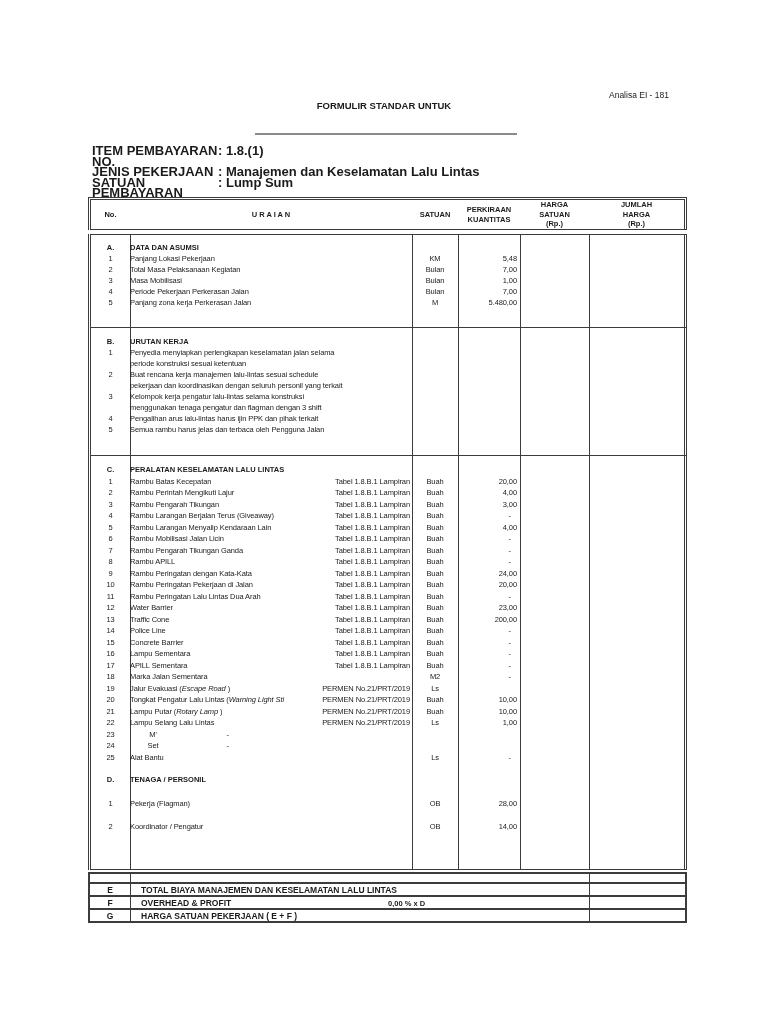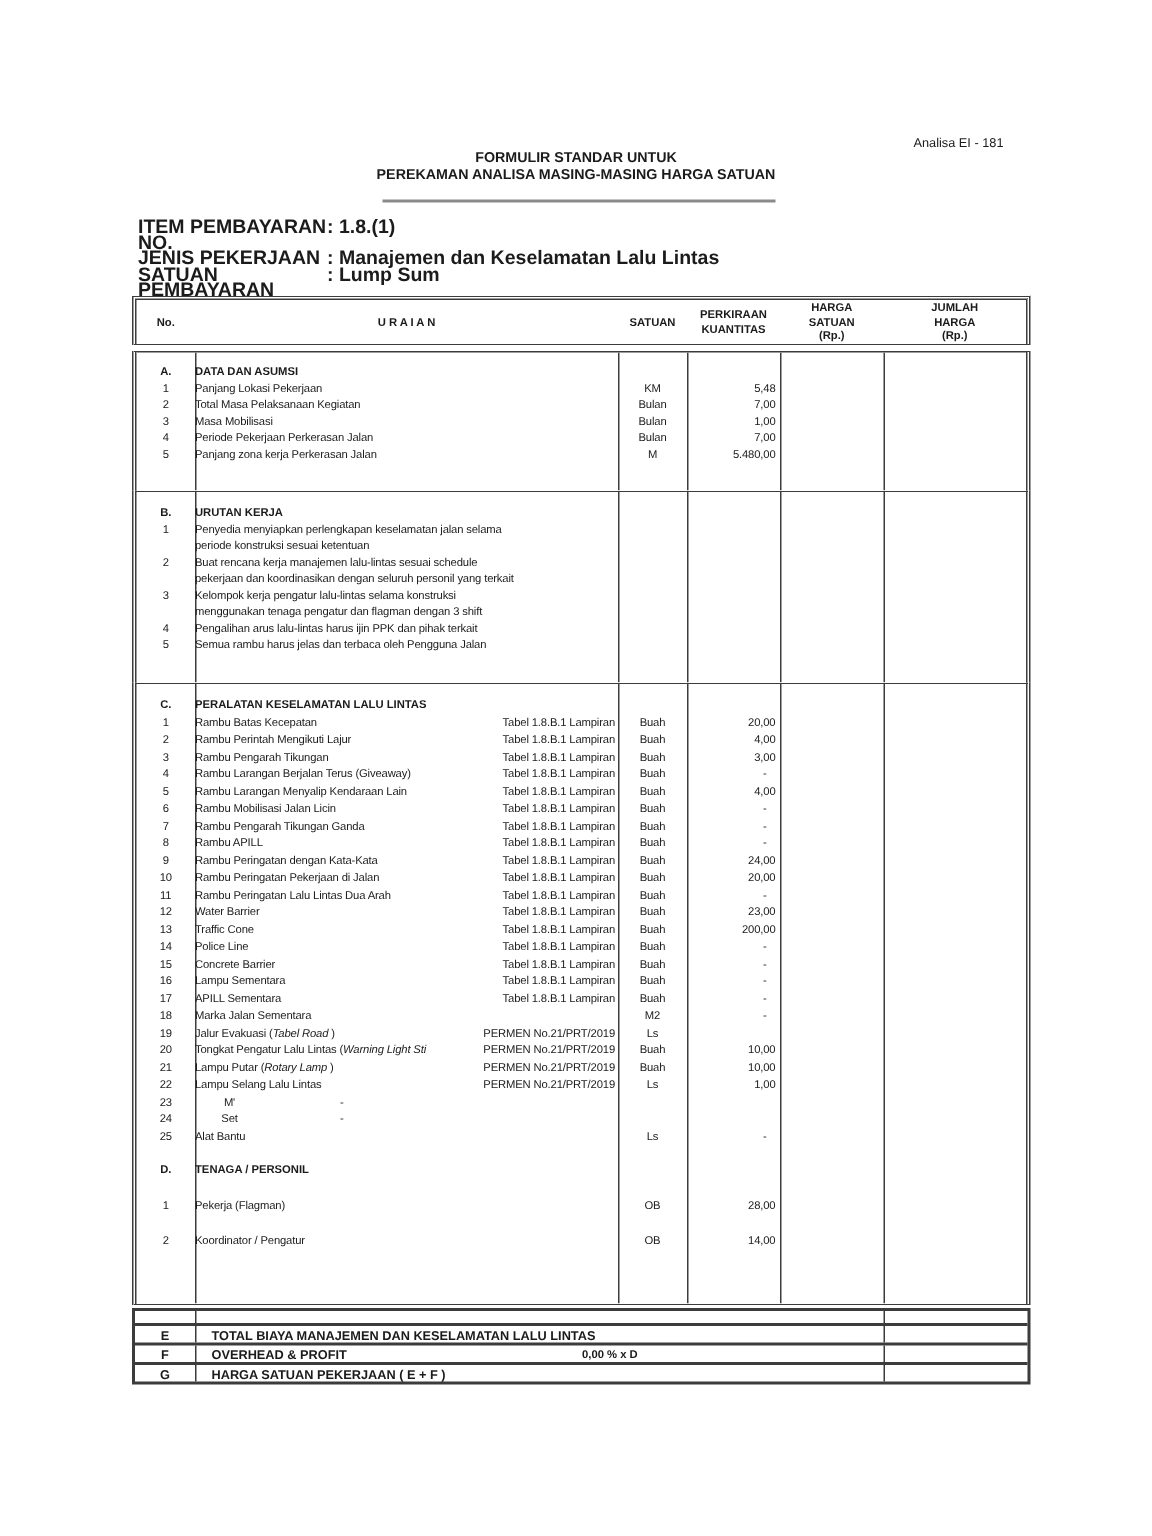--- a/index.html
+++ b/index.html
@@ -53,21 +53,20 @@
 </style>
 </head>
 <body>
 
 <div class="page">
 
   <div class="docref">Analisa EI - 181</div>
 
   <div class="title">
     <div>FORMULIR STANDAR UNTUK</div>
-    <div>PEREKAMAN ANALISA MASING-MASING HARGA SATUAN</div>
   </div>
   <div class="title-rule"></div>
 
   <div class="info">
     <div class="info-row">
       <span class="info-label">ITEM PEMBAYARAN NO.</span>
       <span class="info-value">: 1.8.(1)</span>
     </div>
     <div class="info-row">
       <span class="info-label">JENIS PEKERJAAN</span>
@@ -367,21 +366,21 @@
         <div class="c-no">18</div>
         <div class="c-ur flexur">
           <div class="nm">Marka Jalan Sementara</div>
         </div>
         <div class="c-sat">M2</div>
         <div class="c-kt dash">-</div>
       </div>
       <div class="r">
         <div class="c-no">19</div>
         <div class="c-ur flexur">
-          <div class="nm">Jalur Evakuasi (<i>Tabel Road</i> )</div>
+          <div class="nm">Jalur Evakuasi (<i>Escape Road</i> )</div>
           <div class="ref">PERMEN No.21/PRT/2019</div>
         </div>
         <div class="c-sat">Ls</div>
         <div class="c-kt"></div>
       </div>
       <div class="r">
         <div class="c-no">20</div>
         <div class="c-ur flexur">
           <div class="nm">Tongkat Pengatur Lalu Lintas (<i>Warning Light Sti</i></div>
           <div class="ref">PERMEN No.21/PRT/2019</div>

